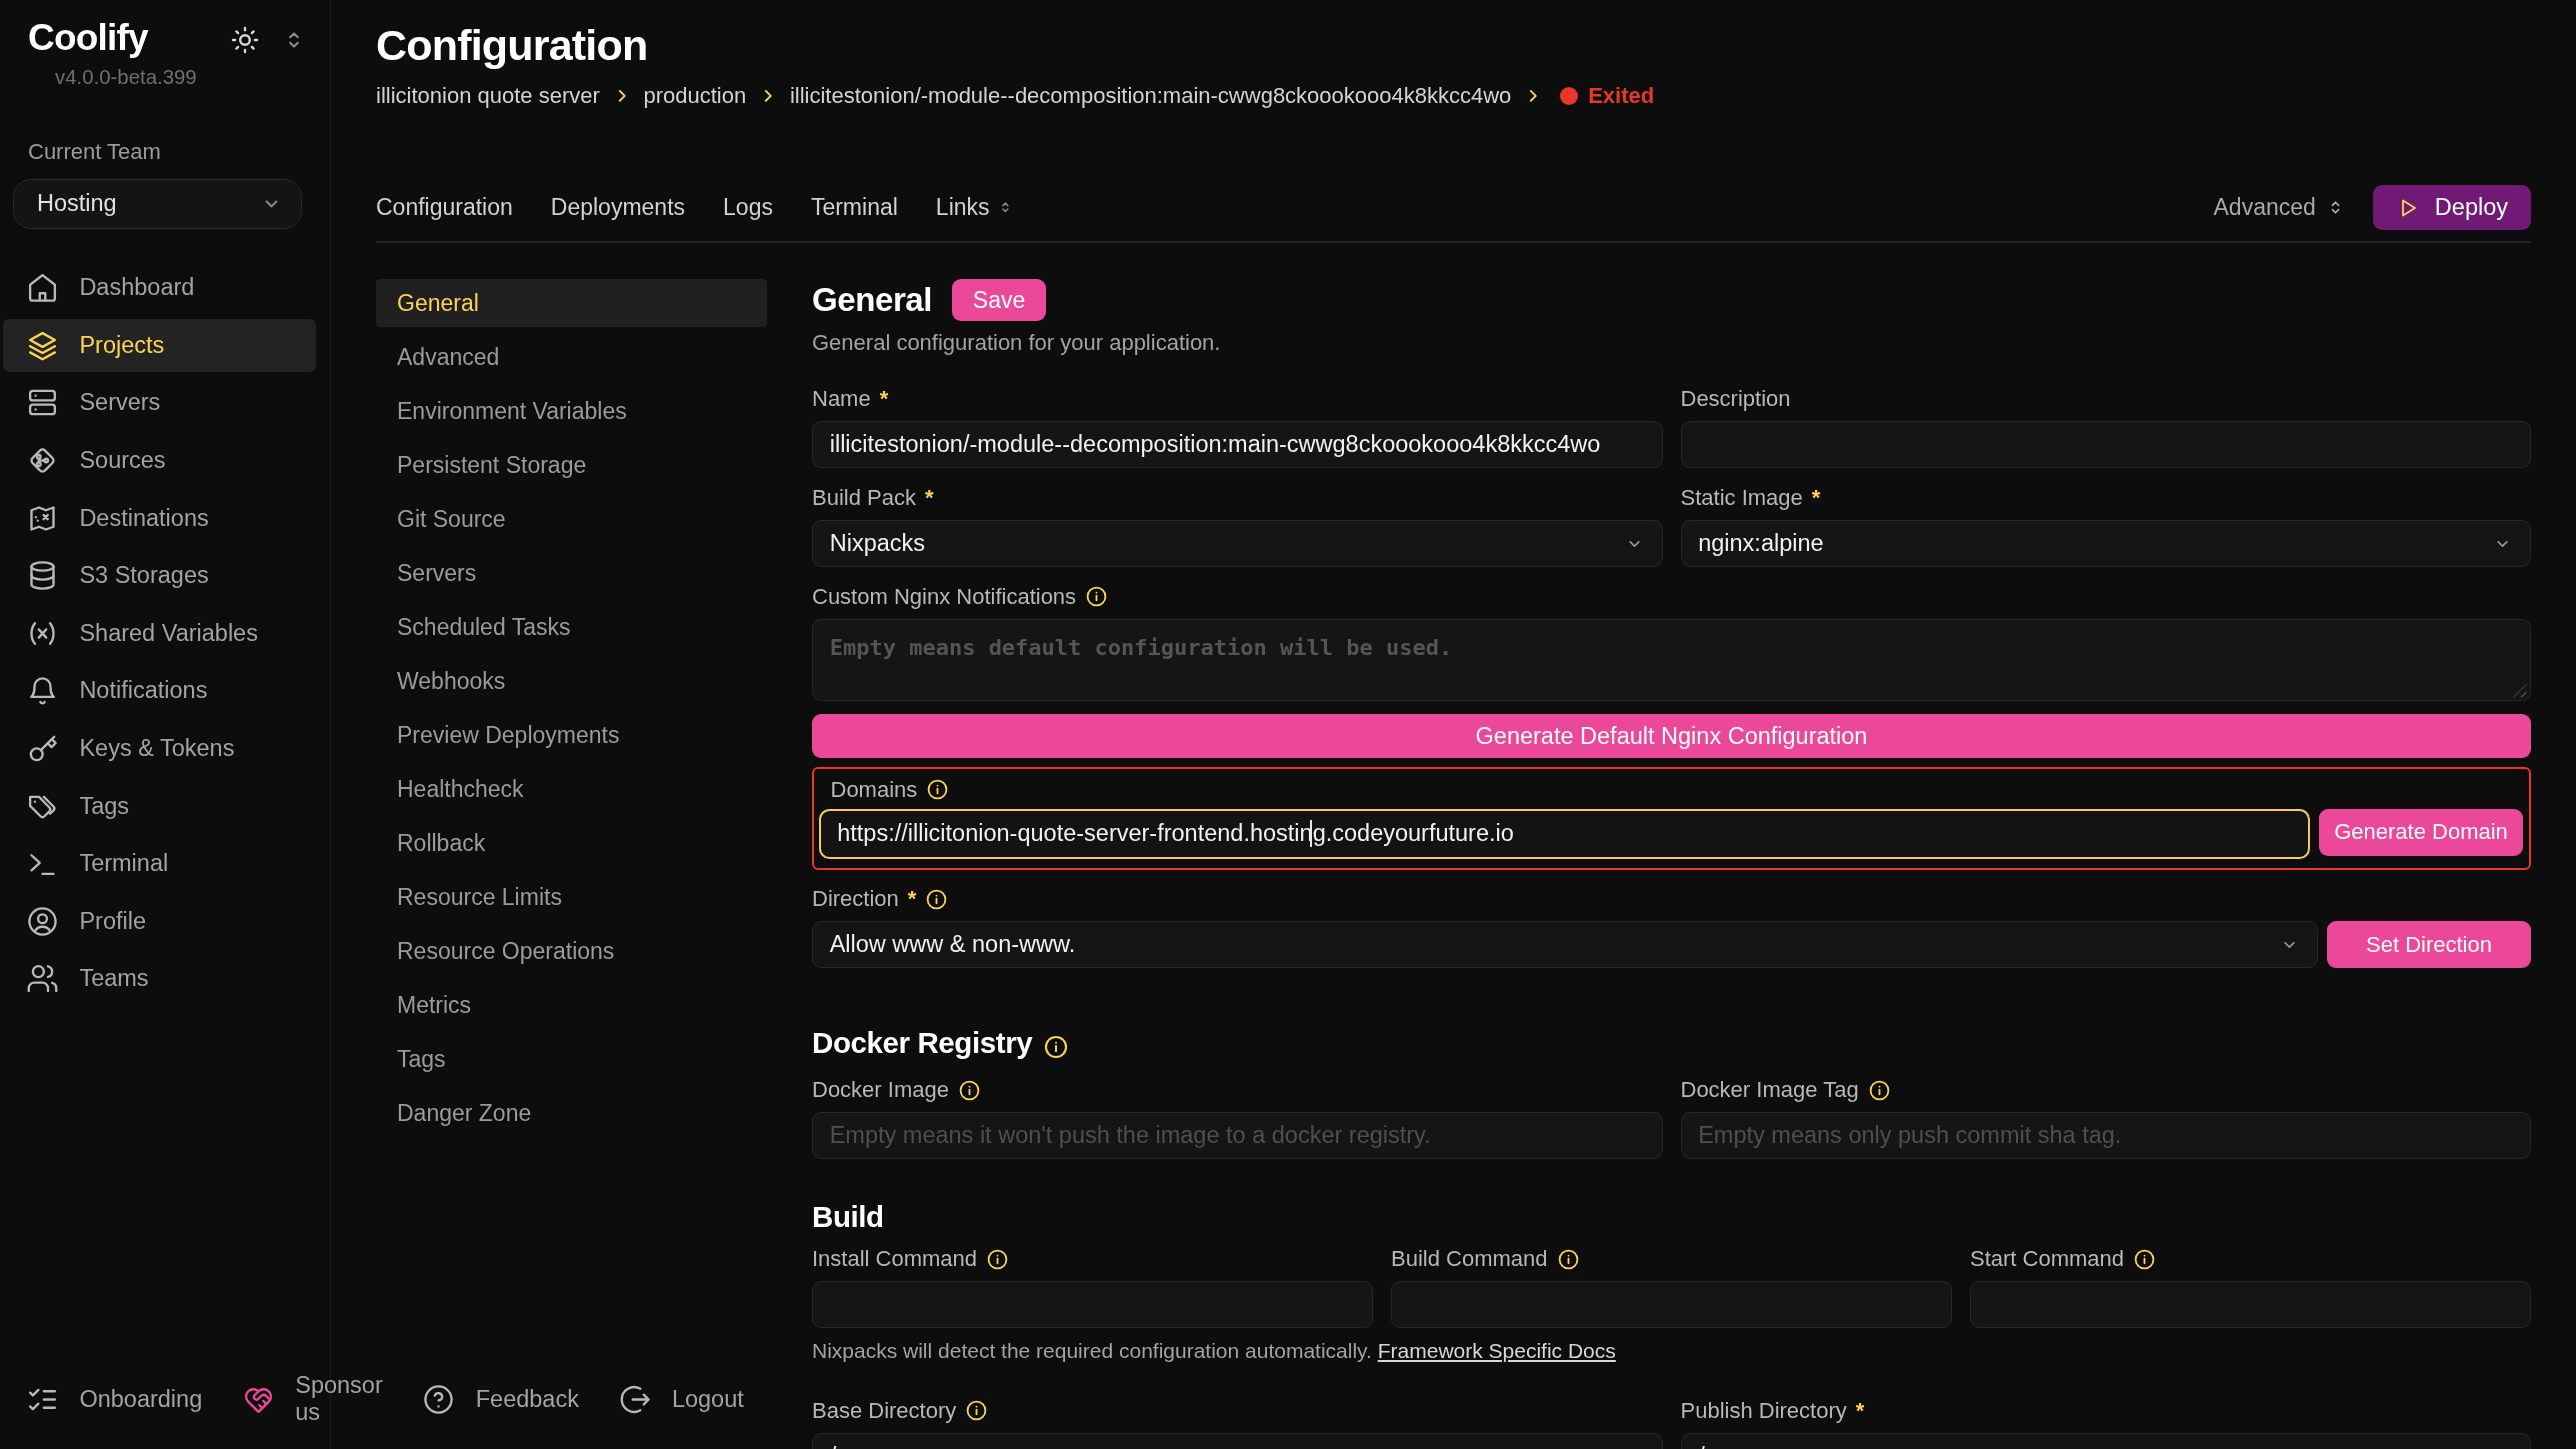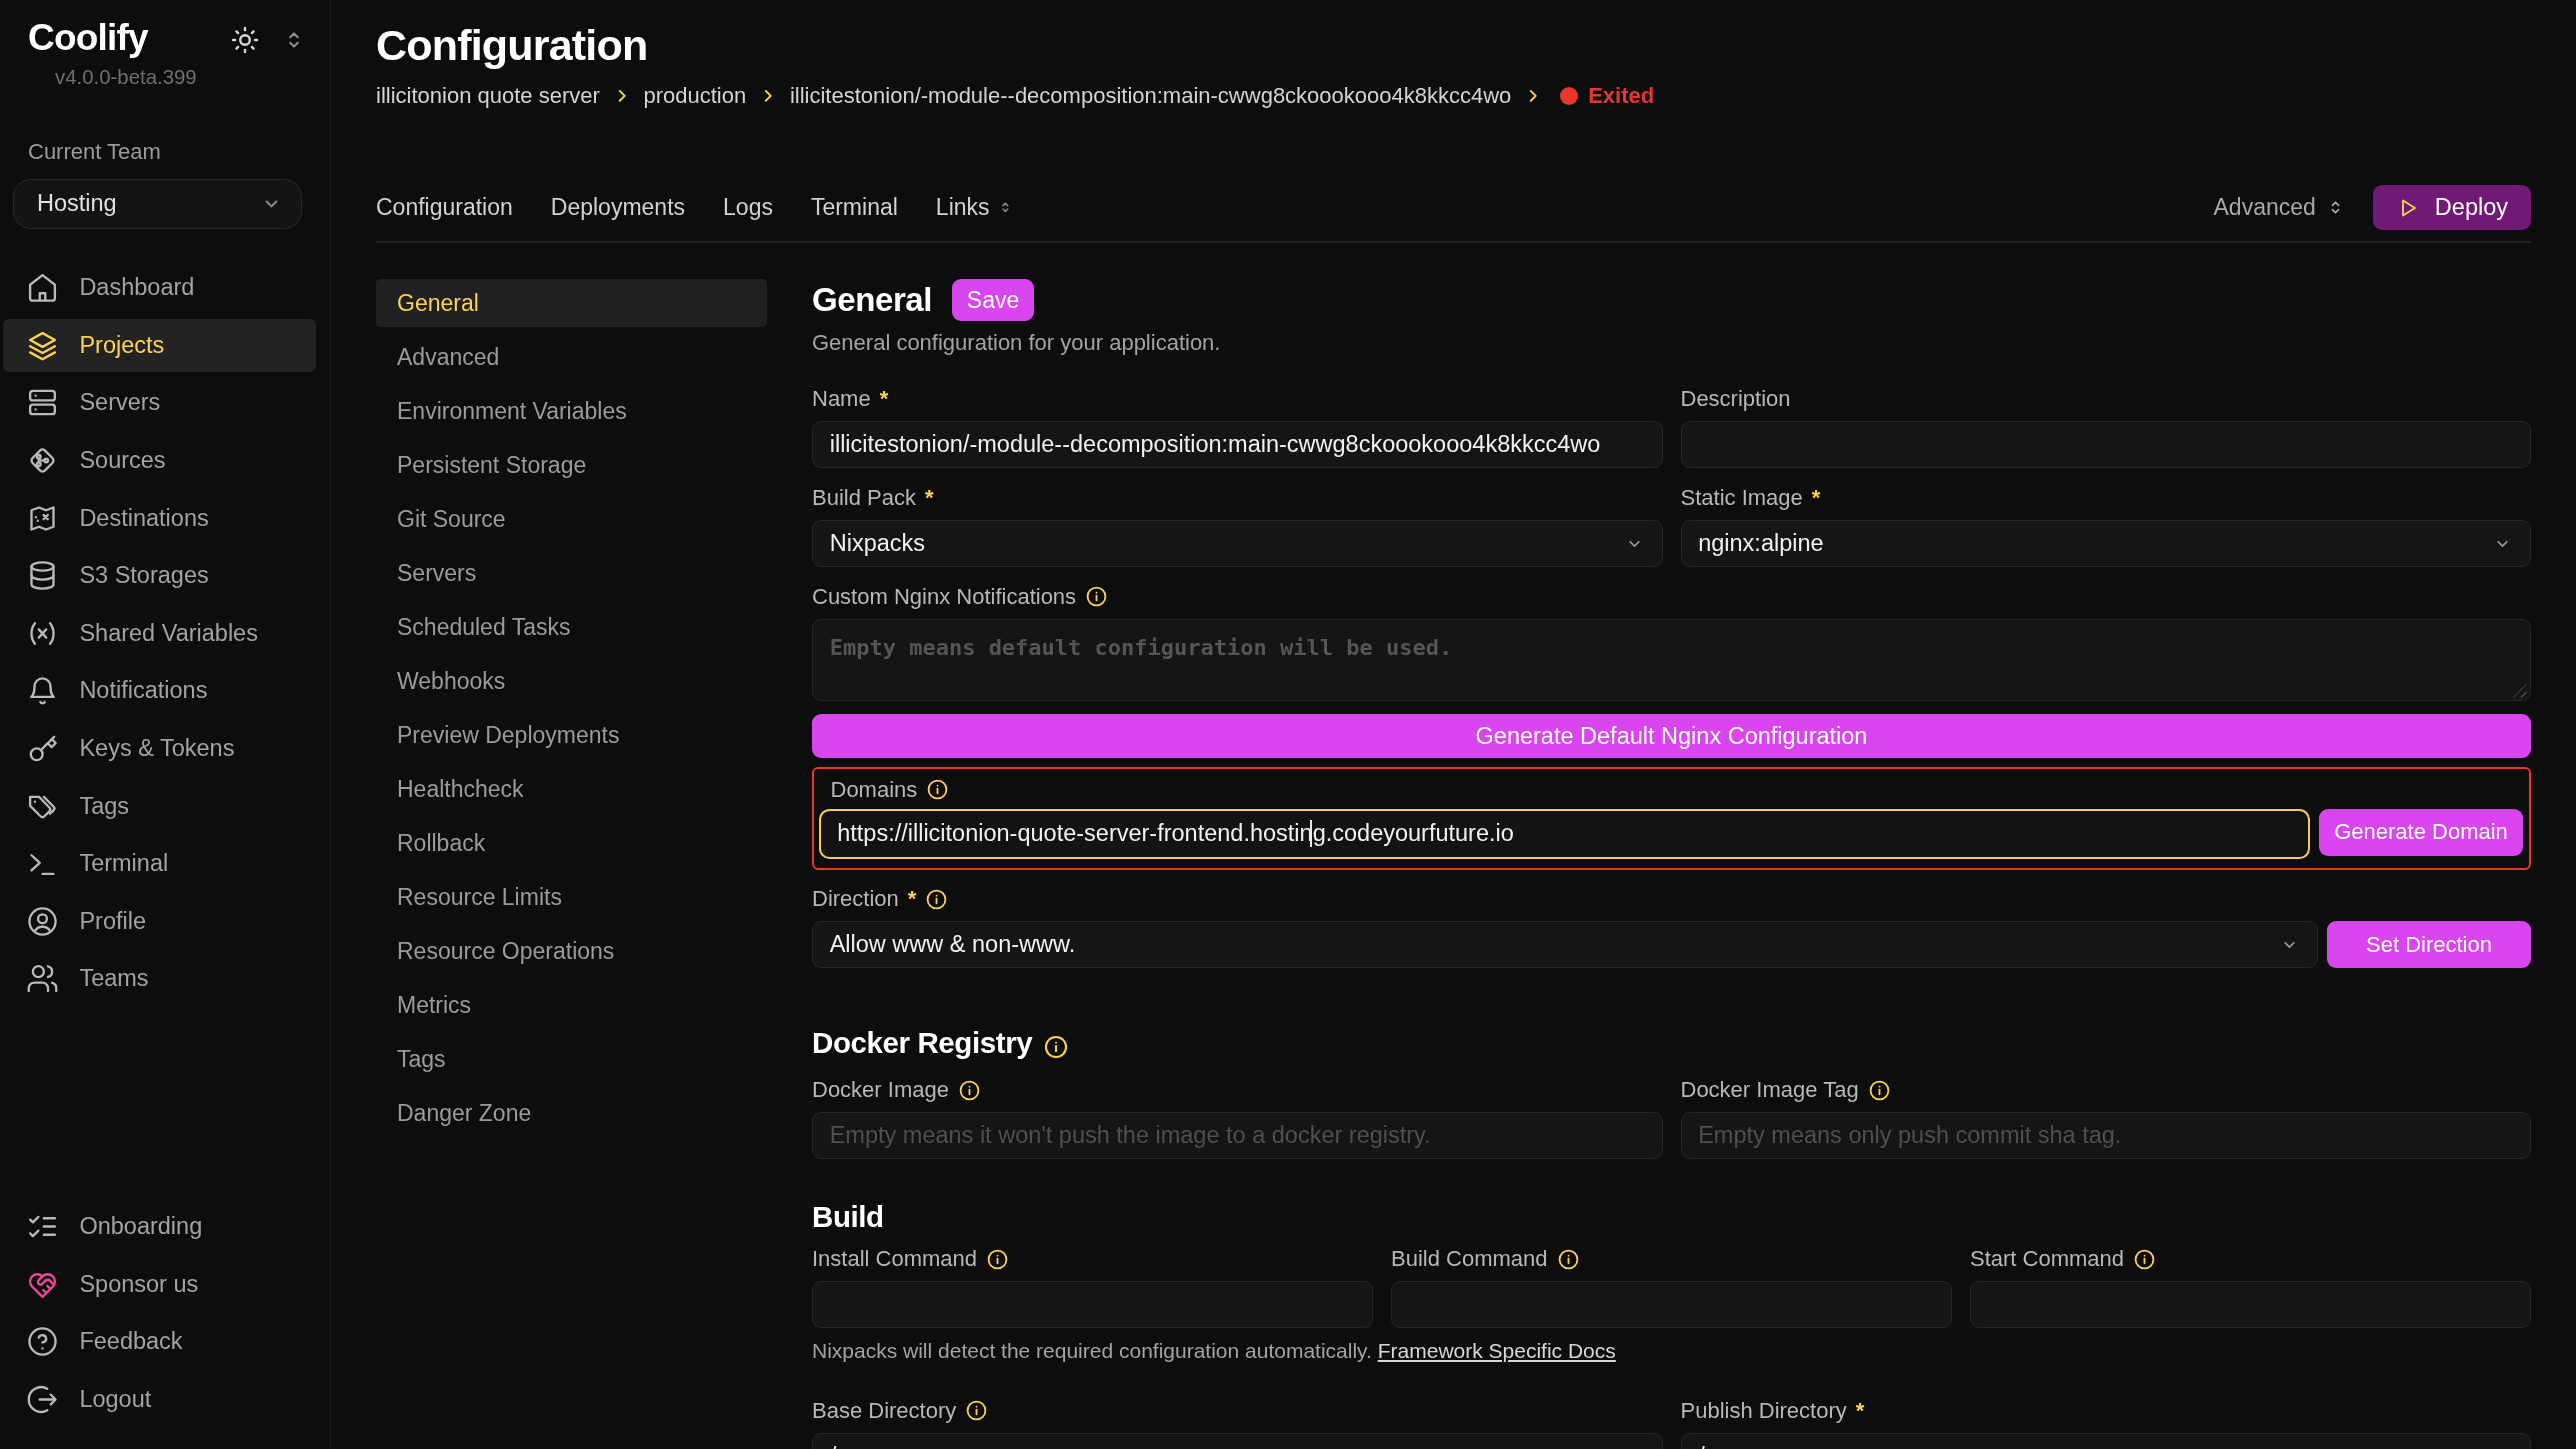--- a/index.html
+++ b/index.html
@@ -26,21 +26,21 @@
   .version { font-size:20.4px; color:#6f6f6f; padding:7.6px 0 0 28px;margin-left:27px; }
   .team-label { font-size:22px; color:#9b9b9b; padding:50px 0 0 28px; }
   .team-select {
     margin:13.6px 28px 0 13px; height:50px; background:#141414;
     border:1.5px solid #2a2a2a; border-radius:18px;
     display:flex; align-items:center; justify-content:space-between;
     padding:0 18px 0 23px; cursor:pointer;
   }
   .team-select span { font-size:23.5px; color:#e2e2e2; }
   .side-nav { margin-top:30px; display:flex; flex-direction:column; }
-  .side-foot { margin-top:auto; padding-bottom:21px; display:flex; flex-direction:column; }
+  .side-foot { margin-top:auto; padding-bottom:21px; display:flex; flex-direction:row; }
   .nav-item {
     height:53px; margin:2.3px 13.6px 2.3px 3px; border-radius:6px;
     display:flex; align-items:center; gap:20.4px; padding-left:23px;
     color:#a3a3a3; font-size:23.5px; cursor:pointer; text-decoration:none;
   }
   .nav-item .nic { display:inline-flex; color:#b9b9b9; }
   .nav-item.active { background:#232323; color:#fcd452; }
   .nav-item.active .nic { color:#fcd452; }
   .nav-item.pink .nic { color:#ec4899; }
 
@@ -75,22 +75,22 @@
     height:48px; line-height:48px; padding:0 21px; margin-bottom:6px;
     border-radius:4.5px; font-size:23px; color:#9b9b9b; cursor:pointer;
     white-space:nowrap; overflow:hidden;
   }
   .sn-item.active { background:#202020; color:#fcd452; }
 
   .form { flex:1; margin-left:45px; min-width:0; }
   .form-head { display:flex; align-items:center; gap:19.7px; }
   h2 { font-size:33px; font-weight:bold; letter-spacing:-0.4px; }
   .btn {
-    background:#d946ef; border:none; border-radius:9px; color:#fff;
-    font-size:22px; height:47px; padding:0 15px; cursor:pointer;
+    background:#ec4899; border:none; border-radius:9px; color:#fff;
+    font-size:22px; height:47px; padding:0 21px; cursor:pointer;
     display:inline-flex; align-items:center; justify-content:center; white-space:nowrap;
   }
   .btn.save { height:42px; font-size:23px; }
   .btn.block { width:100%; margin-top:10.6px; height:44px; font-size:23.5px; }
   .subtitle { margin-top:9px; font-size:22px; color:#a3a3a3; }
 
   .row2 { display:grid; grid-template-columns:1fr 1fr; column-gap:18px; }
   .row3 { display:grid; grid-template-columns:1fr 1fr 1fr; column-gap:18px; }
   .lbl {
     display:flex; align-items:center; gap:9px;

